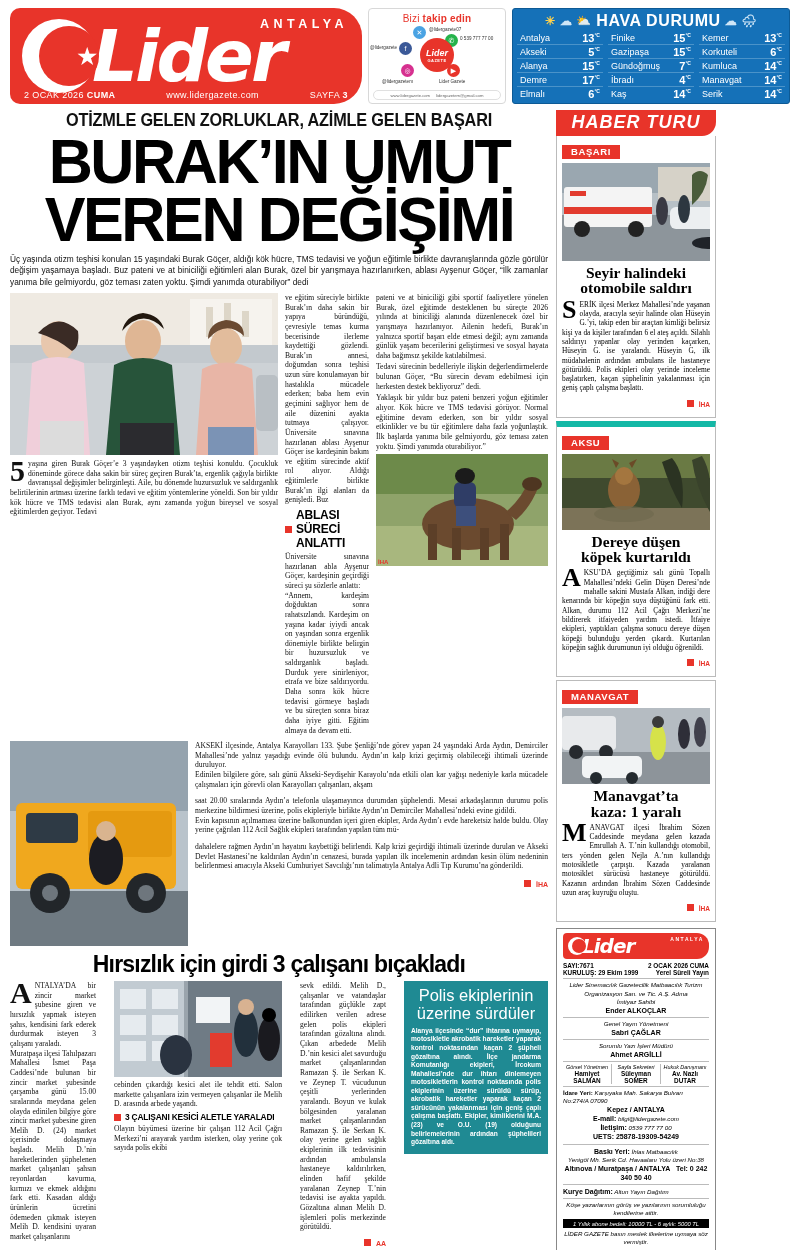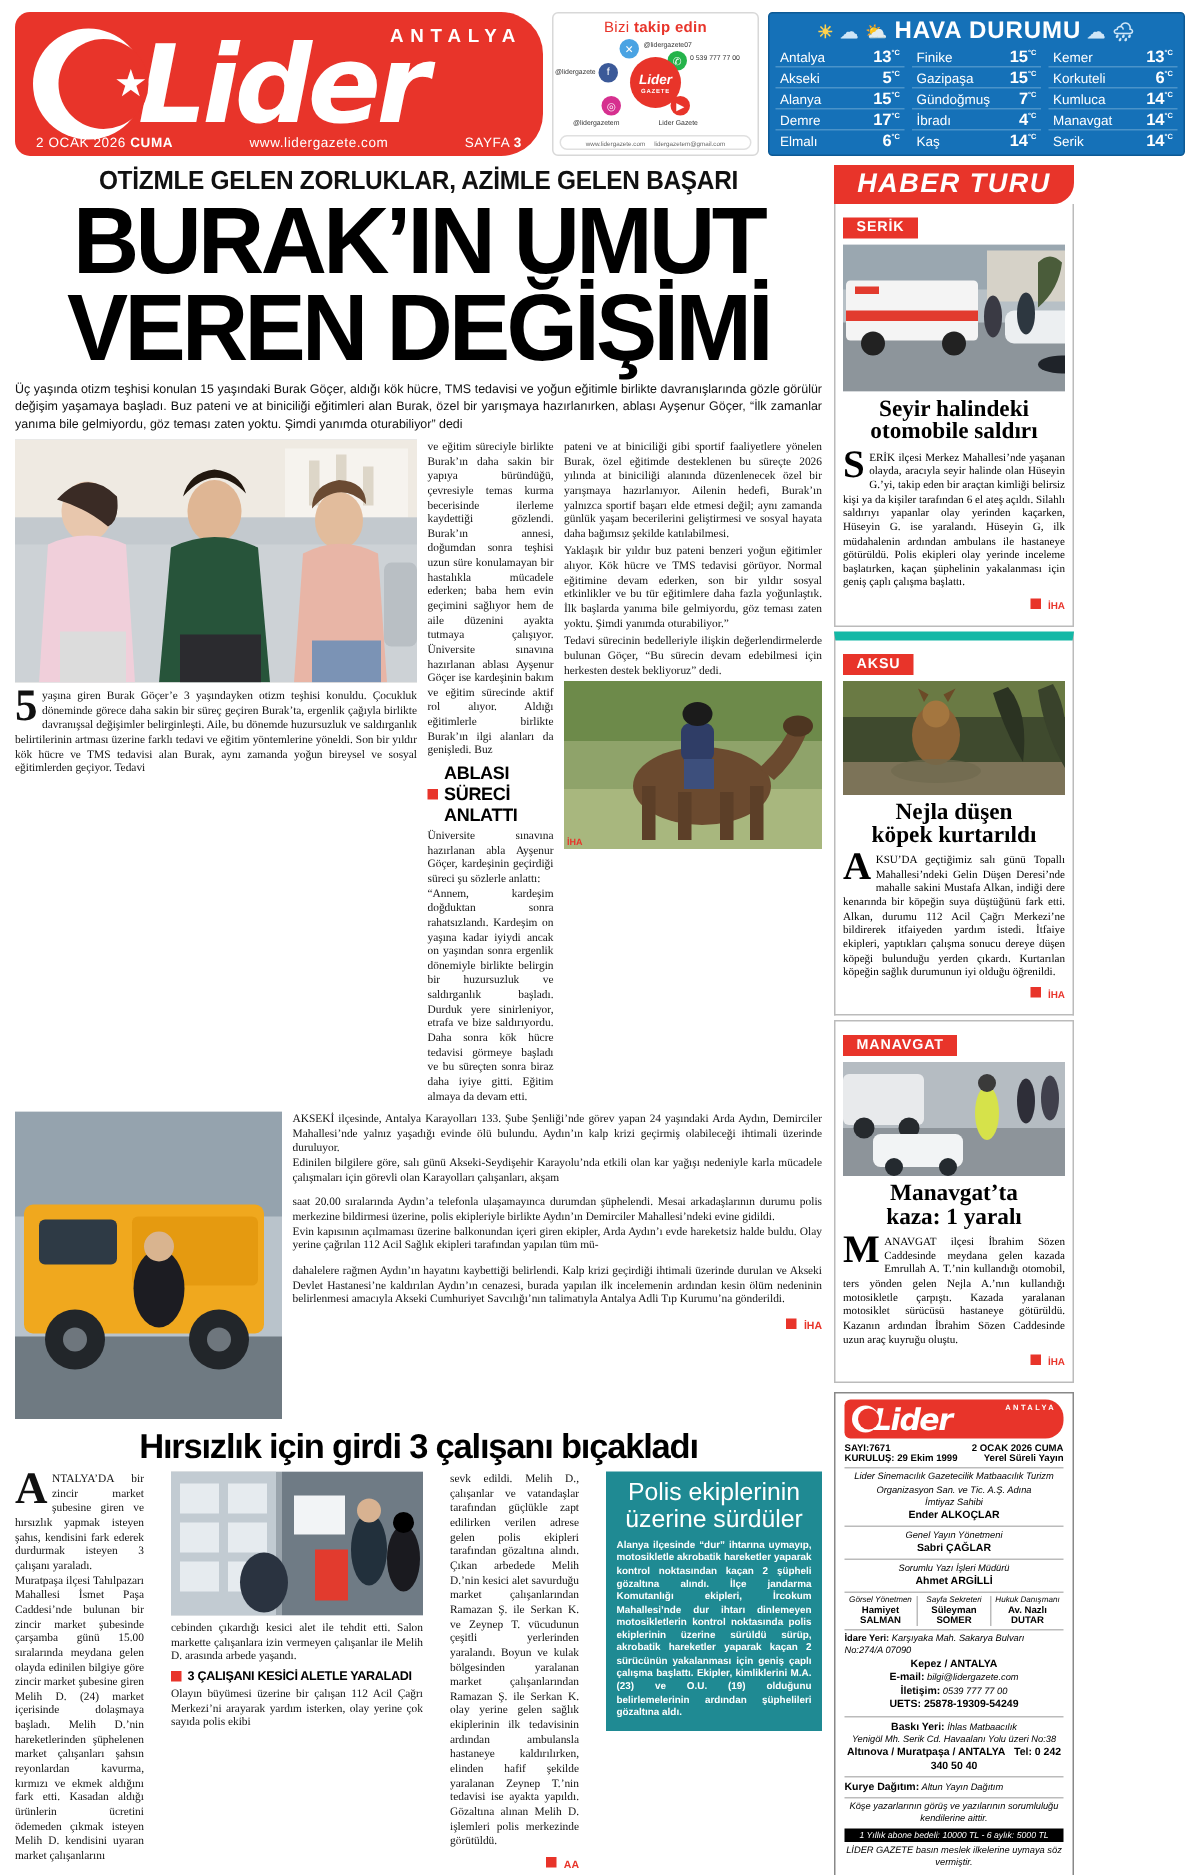--- a/index.html
+++ b/index.html
@@ -395,22 +395,22 @@
           <div class="subhead">
             <span class="sq"></span>
             <span>ABLASI SÜRECİ ANLATTI</span>
           </div>
           <div class="artext">Üniversite sınavına hazırlanan abla Ayşenur Göçer, kardeşinin geçirdiği süreci şu sözlerle anlattı:</div>
           <div class="artext">“Annem, kardeşim doğduktan sonra rahatsızlandı. Kardeşim on yaşına kadar iyiydi ancak on yaşından sonra ergenlik dönemiyle birlikte belirgin bir huzursuzluk ve saldırganlık başladı. Durduk yere sinirleniyor, etrafa ve bize saldırıyordu. Daha sonra kök hücre tedavisi görmeye başladı ve bu süreçten sonra biraz daha iyiye gitti. Eğitim almaya da devam etti.</div>
         </div>
 
         <div class="col">
           <div class="artext">pateni ve at biniciliği gibi sportif faaliyetlere yönelen Burak, özel eğitimde desteklenen bu süreçte 2026 yılında at biniciliği alanında düzenlenecek özel bir yarışmaya hazırlanıyor. Ailenin hedefi, Burak’ın yalnızca sportif başarı elde etmesi değil; aynı zamanda günlük yaşam becerilerini geliştirmesi ve sosyal hayata daha bağımsız şekilde katılabilmesi.</div>
+          <div class="artext" style="margin-top:2px;">Tedavi sürecinin bedelleriyle ilişkin değerlendirmelerde bulunan Göçer, “Bu sürecin devam edebilmesi için herkesten destek bekliyoruz” dedi.</div>
           <div class="artext" style="margin-top:2px;">Yaklaşık bir yıldır buz pateni benzeri yoğun eğitimler alıyor. Kök hücre ve TMS tedavisi görüyor. Normal eğitimine devam ederken, son bir yıldır sosyal etkinlikler ve bu tür eğitimlere daha fazla yoğunlaştık. İlk başlarda yanıma bile gelmiyordu, göz teması zaten yoktu. Şimdi yanımda oturabiliyor.”</div>
-          <div class="artext" style="margin-top:2px;">Tedavi sürecinin bedelleriyle ilişkin değerlendirmelerde bulunan Göçer, “Bu sürecin devam edebilmesi için herkesten destek bekliyoruz” dedi.</div>
           <div class="ph" style="height:112px;margin-top:3px;">
             <svg width="172" height="112" viewBox="0 0 172 112" preserveAspectRatio="none">
               <rect width="172" height="112" fill="#8fa36a"></rect>
               <rect y="0" width="172" height="40" fill="#6d8a4a"></rect>
               <rect y="72" width="172" height="40" fill="#a8b77e"></rect>
               <ellipse cx="92" cy="70" rx="46" ry="26" fill="#6b4a2f"></ellipse>
               <rect x="52" y="70" width="9" height="36" fill="#5c3f28"></rect>
               <rect x="76" y="74" width="9" height="32" fill="#5c3f28"></rect>
               <rect x="104" y="74" width="9" height="32" fill="#5c3f28"></rect>
               <rect x="124" y="70" width="9" height="36" fill="#5c3f28"></rect>
@@ -519,21 +519,21 @@
             <div class="polis-t">Alanya ilçesinde “dur” ihtarına uymayıp, motosikletle akrobatik hareketler yaparak kontrol noktasından kaçan 2 şüpheli gözaltına alındı. İlçe jandarma Komutanlığı ekipleri, İrcokum Mahallesi’nde dur ihtarı dinlemeyen motosikletlerin kontrol noktasında polis ekiplerinin üzerine sürüldü sürüp, akrobatik hareketler yaparak kaçan 2 sürücünün yakalanması için geniş çaplı çalışma başlattı. Ekipler, kimliklerini M.A. (23) ve O.U. (19) olduğunu belirlemelerinin ardından şüphelileri gözaltına aldı.</div>
           </div>
         </div>
       </div>
     </div>
 
     <div class="right-col">
       <div class="haber-turu">HABER TURU</div>
 
       <div class="side-box">
-        <span class="tag">SERİK</span>
+        <span class="tag">BAŞARI</span>
         <div class="ph" style="height:98px;">
           <svg width="184" height="98" viewBox="0 0 184 98" preserveAspectRatio="none">
             <rect width="184" height="98" fill="#b7c0c6"></rect>
             <rect y="0" width="184" height="30" fill="#9aa7b0"></rect>
             <rect x="96" y="4" width="80" height="34" fill="#d6d2c8"></rect>
             <rect y="52" width="184" height="46" fill="#8d959b"></rect>
             <rect x="2" y="24" width="88" height="40" rx="3" fill="#f4f4f4"></rect>
             <rect x="2" y="44" width="88" height="7" fill="#e23b2e"></rect>
             <rect x="8" y="28" width="16" height="5" fill="#e23b2e"></rect>
             <circle cx="20" cy="66" r="8" fill="#222"></circle>
@@ -564,21 +564,21 @@
             <rect y="54" width="184" height="22" fill="#7c7358"></rect>
             <path d="M110 4 q14 16 10 50 q-12 -20 -20 -46z" fill="#2b3322"></path>
             <path d="M140 2 q12 20 8 56 q-14 -24 -18 -52z" fill="#39422b"></path>
             <ellipse cx="62" cy="36" rx="16" ry="20" fill="#8a6236"></ellipse>
             <ellipse cx="62" cy="22" rx="9" ry="9" fill="#a4763f"></ellipse>
             <path d="M54 14 l-4 -9 7 4z" fill="#6b4a27"></path>
             <path d="M70 14 l5 -9 -8 4z" fill="#6b4a27"></path>
             <ellipse cx="62" cy="60" rx="30" ry="8" fill="#6f6a4e" opacity=".7"></ellipse>
           </svg>
         </div>
-        <div class="side-h">Nejla düşen</div>
+        <div class="side-h">Dereye düşen</div>
         <div class="side-h" style="margin-top:-4px;">köpek kurtarıldı</div>
         <div class="side-t dropcap">AKSU’DA geçtiğimiz salı günü Topallı Mahallesi’ndeki Gelin Düşen Deresi’nde mahalle sakini Mustafa Alkan, indiği dere kenarında bir köpeğin suya düştüğünü fark etti. Alkan, durumu 112 Acil Çağrı Merkezi’ne bildirerek itfaiyeden yardım istedi. İtfaiye ekipleri, yaptıkları çalışma sonucu dereye düşen köpeği bulunduğu yerden çıkardı. Kurtarılan köpeğin sağlık durumunun iyi olduğu öğrenildi.</div>
         <div style="text-align:right;">
           <span class="sq" style="display:inline-block;"></span>
           <span class="iha" style="font-size:6.6px;">İHA</span>
         </div>
       </div>
 
       <div class="side-box" style="border-top:1px solid #bbb;margin-top:3px;">
         <span class="tag">MANAVGAT</span>

